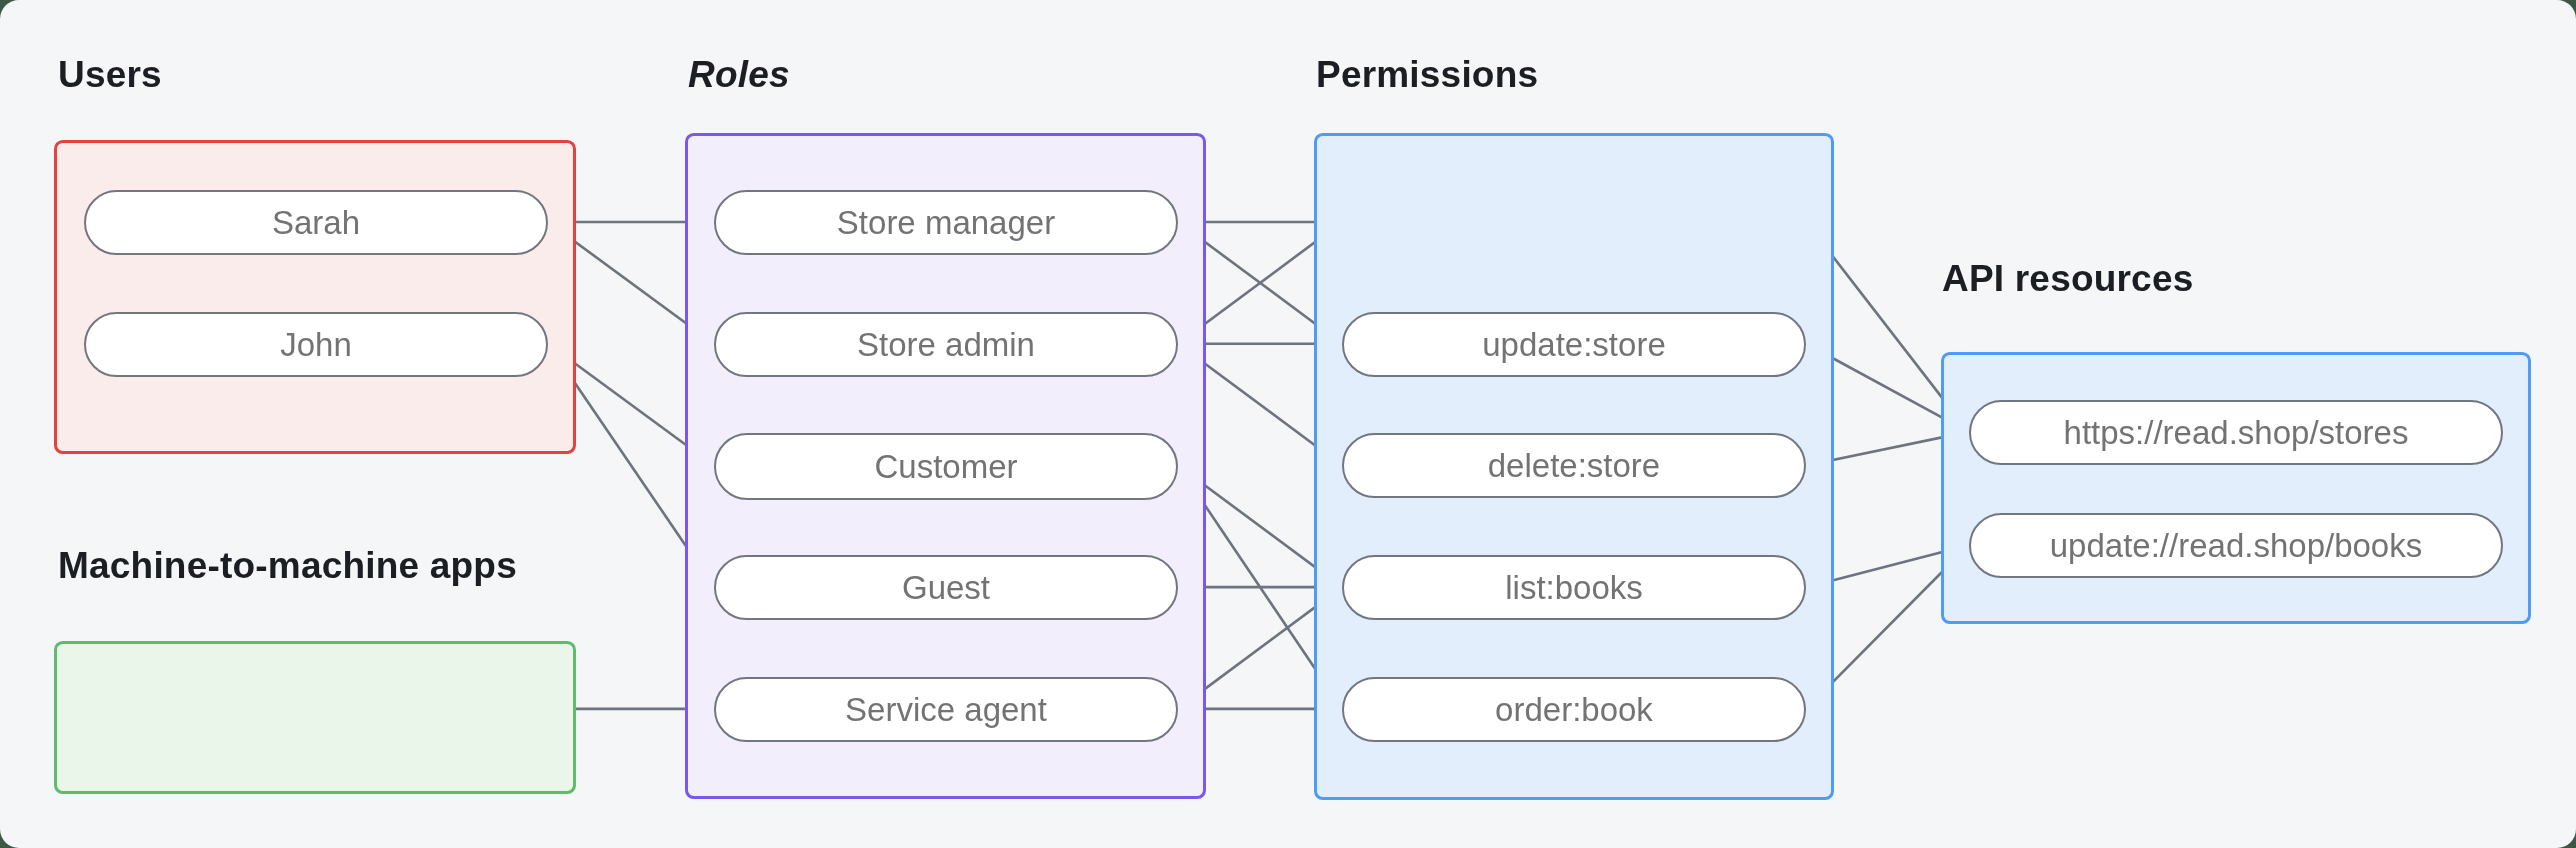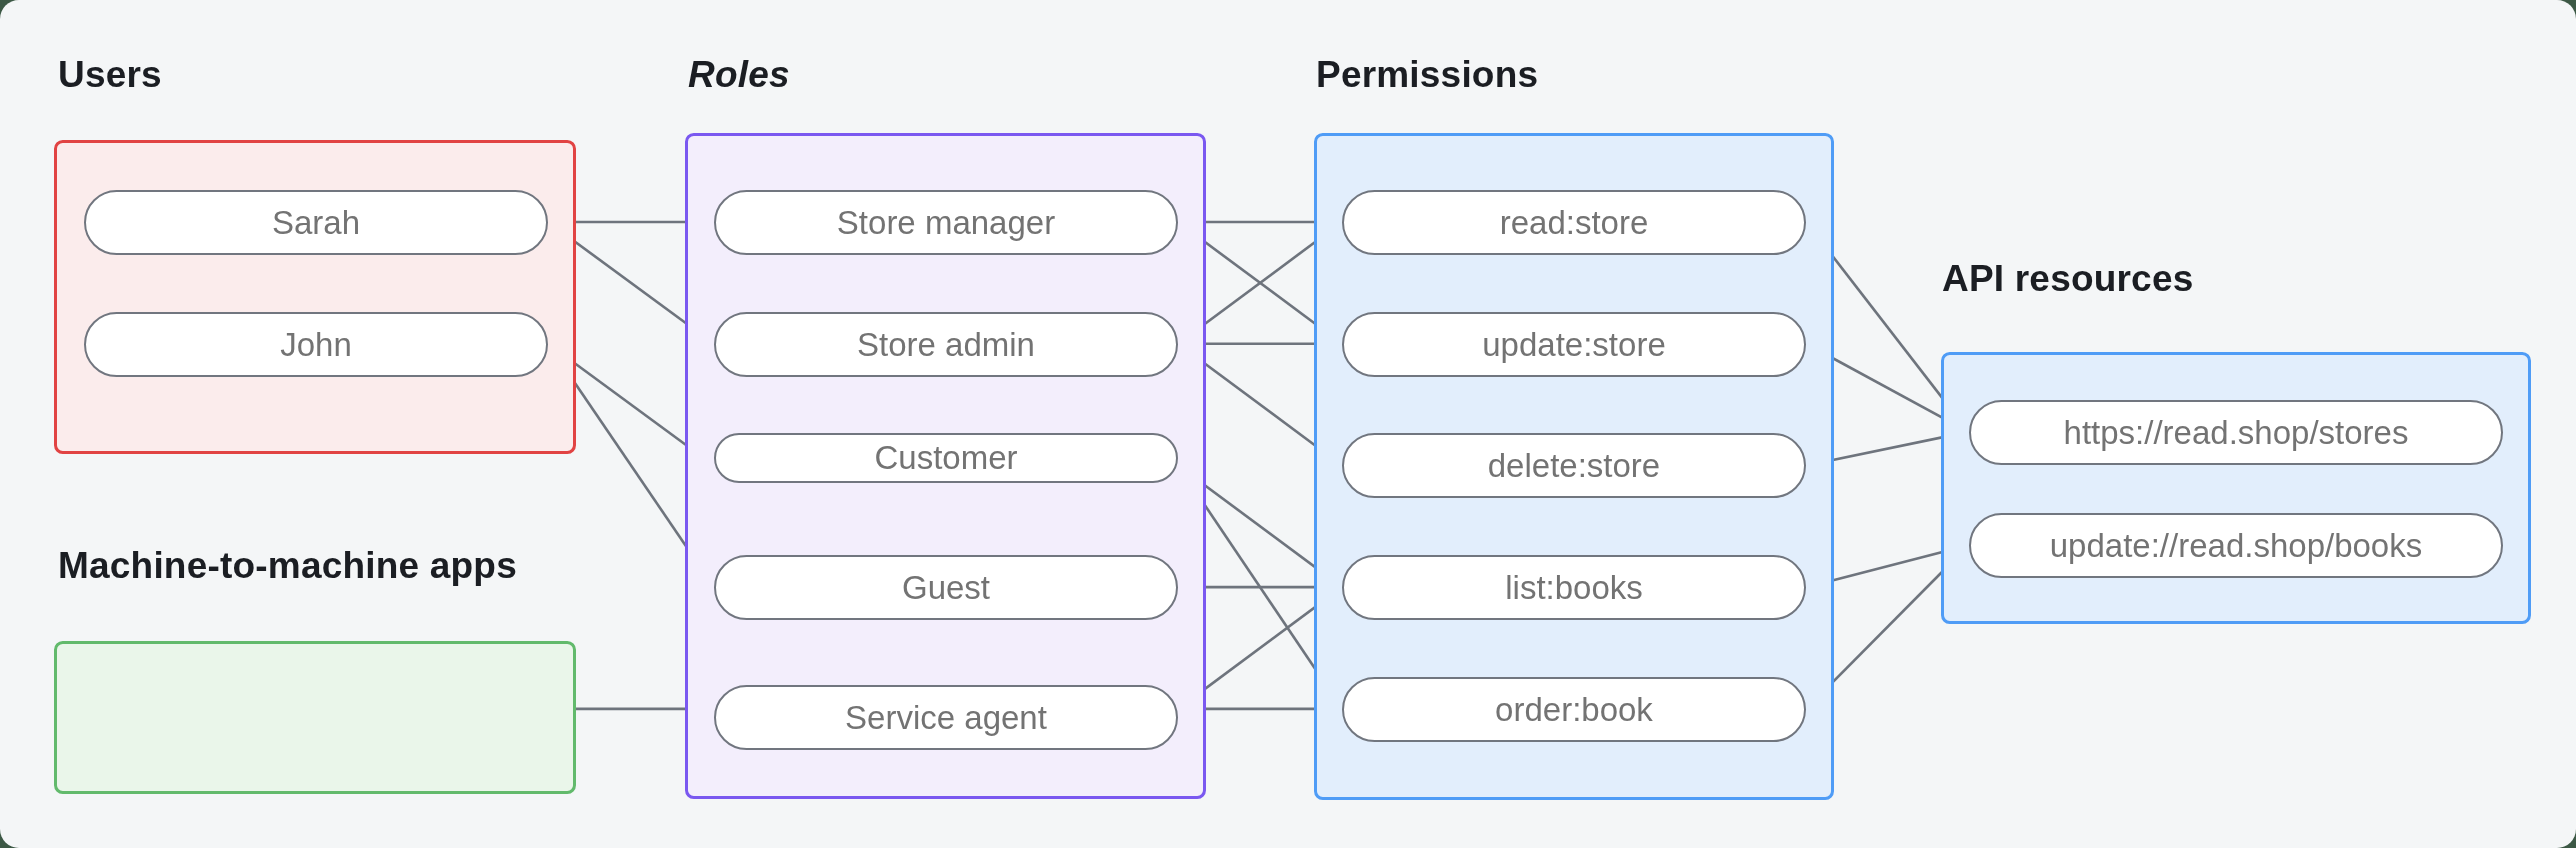--- a/index.html
+++ b/index.html
@@ -97,25 +97,24 @@
   <div class="group-label lbl-roles">Roles</div>
   <div class="group-label lbl-permissions">Permissions</div>
   <div class="group-label lbl-api">API resources</div>
 
   <div class="pill" style="left: 84px; top: 190px; width: 464px; height: 65px;">Sarah</div>
   <div class="pill" style="left: 84px; top: 312px; width: 464px; height: 65px;">John</div>
 
 
   <div class="pill" style="left: 714px; top: 190px; width: 464px; height: 65px;">Store manager</div>
   <div class="pill" style="left: 714px; top: 312px; width: 464px; height: 65px;">Store admin</div>
-  <div class="pill" style="left: 714px; top: 433px; width: 464px; height: 50px;">Customer</div>
+  <div class="pill" style="left: 714px; top: 433px; width: 464px; height: 67px;">Customer</div>
   <div class="pill" style="left: 714px; top: 555px; width: 464px; height: 65px;">Guest</div>
-  <div class="pill" style="left: 714px; top: 677px; width: 464px; height: 65px; margin-top: 8px;">Service agent</div>
+  <div class="pill" style="left: 714px; top: 677px; width: 464px; height: 65px;">Service agent</div>
 
-  <div class="pill" style="left: 1342px; top: 190px; width: 464px; height: 65px;">read:store</div>
   <div class="pill" style="left: 1342px; top: 312px; width: 464px; height: 65px;">update:store</div>
   <div class="pill" style="left: 1342px; top: 433px; width: 464px; height: 65px;">delete:store</div>
   <div class="pill" style="left: 1342px; top: 555px; width: 464px; height: 65px; text-align: right;">list:books</div>
   <div class="pill" style="left: 1342px; top: 677px; width: 464px; height: 65px;">order:book</div>
 
   <div class="pill" style="left: 1969px; top: 400px; width: 534px; height: 65px;">https://read.shop/stores</div>
   <div class="pill" style="left: 1969px; top: 513px; width: 534px; height: 65px;">update://read.shop/books</div>
 
 </div>
 

